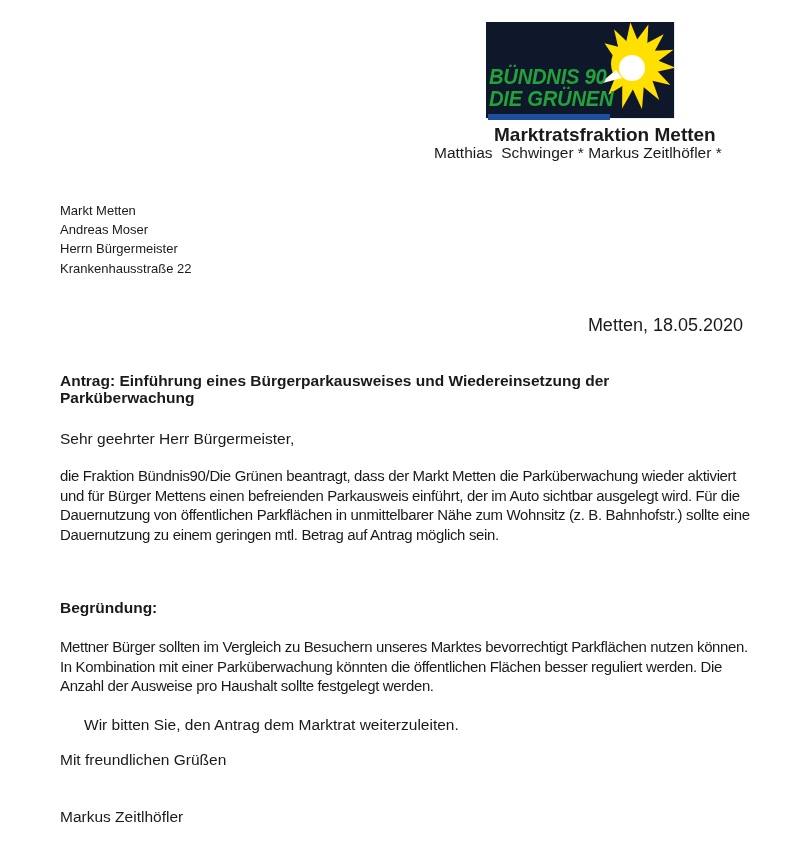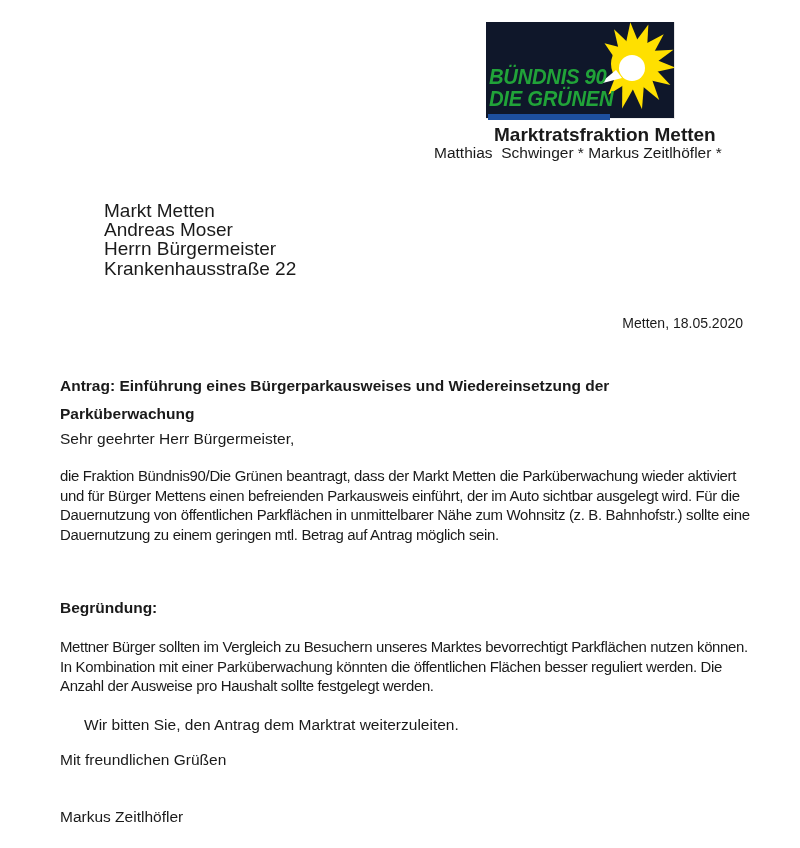--- a/index.html
+++ b/index.html
@@ -71,38 +71,37 @@
       left: 434px;
       top: 144px;
       font-size: 15.5px;
       white-space: pre;
     }
 
     .address {
       left: 60px;
       top: 201px;
       line-height: 19.2px;
-      font-size: 19px;
-      margin-left: 44px;
+      font-size: 13px;
     }
     .address div { white-space: nowrap; }
 
     .date {
       right: 57px;
       top: 315px;
-      font-size: 14px;
+      font-size: 18px;
       white-space: nowrap;
     }
 
     .subject {
       left: 60px;
       top: 372px;
       width: 680px;
       font-weight: bold;
-      line-height: 28px;
+      line-height: 17px;
       font-size: 15.5px;
     }
 
     .salutation {
       left: 60px;
       top: 430px;
       white-space: nowrap;
     }
 
     .para {

